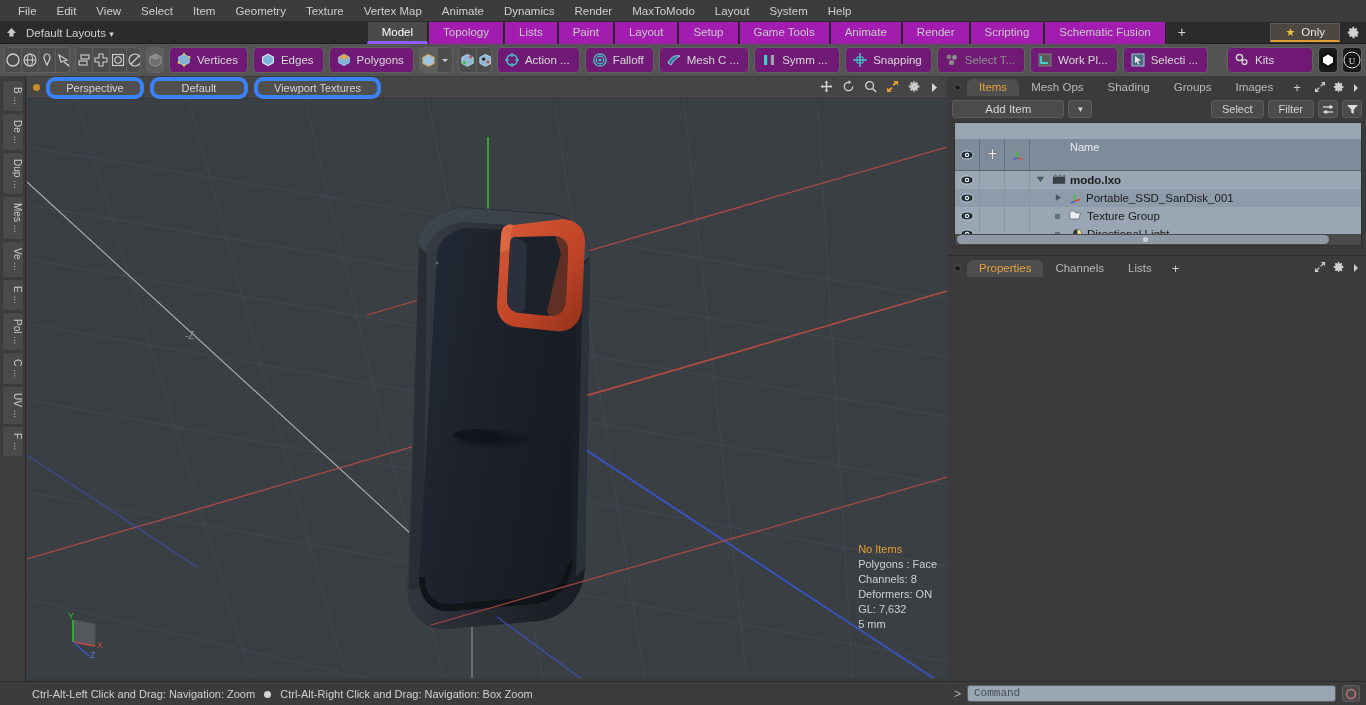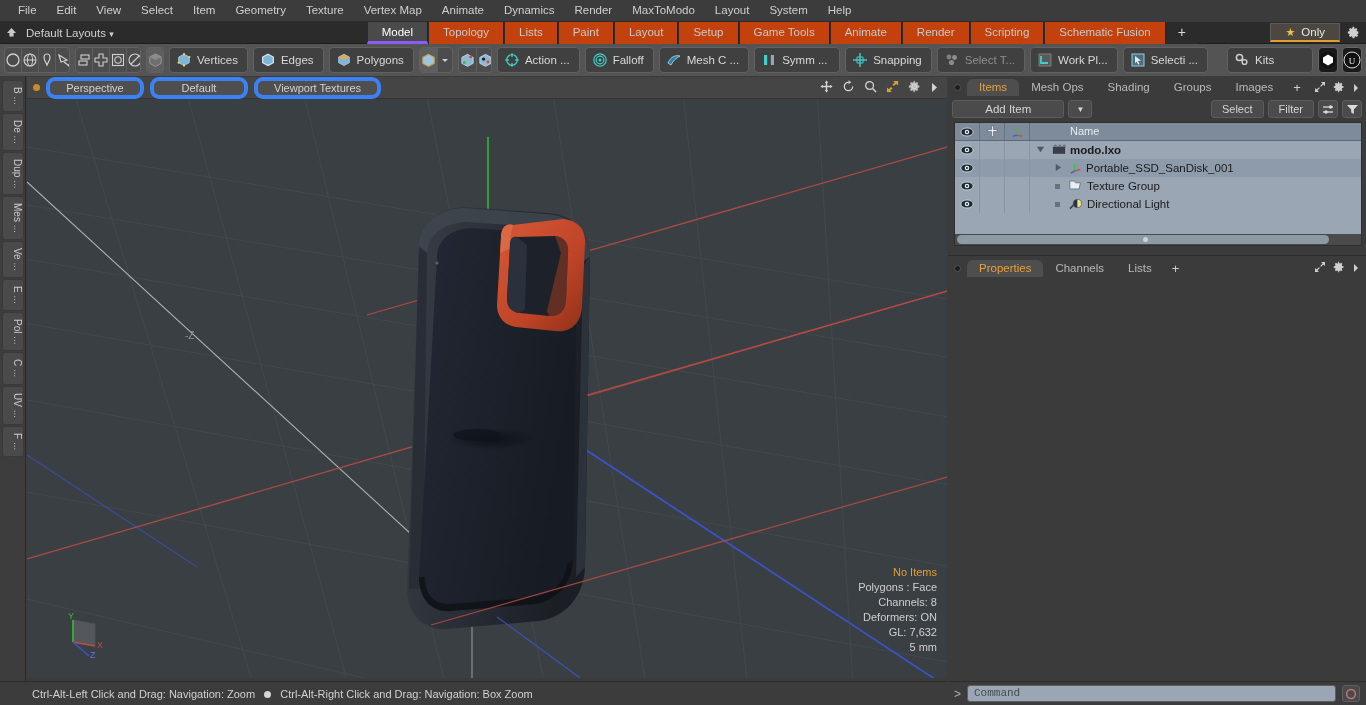--- a/index.html
+++ b/index.html
@@ -9,21 +9,21 @@
     font-family: "Liberation Sans", sans-serif;
     overflow: hidden;
     color: #c8c8c8;
     -webkit-font-smoothing: antialiased;
   }
   #app { position: relative; width: 1366px; height: 705px; }
 
   
   .menubar {
     position:absolute; left:0; top:0; width:1080px; height:22px;
-    background:#3c3c3c; display:flex; align-items:flex-end; padding-left:8px;
+    background:#3c3c3c; display:flex; align-items:center; padding-left:8px;
     border-bottom:1px solid #2c2c2c;
   }
   .menubar .mi {
     font-size:11.5px; color:#cfcfcf; padding:0 10px; height:22px;
     line-height:22px; cursor:default; white-space:nowrap;
   }
 
   
   .layoutbar {
     position:absolute; left:0; top:22px; width:1366px; height:22px;
@@ -33,21 +33,21 @@
   .layoutbar .homeicon {
     width:22px; height:22px; display:flex; align-items:center; justify-content:center;
     color:#bcbcbc; font-size:11px;
   }
   .layoutbar .layoutname {
     font-size:11.5px; color:#d0d0d0; padding:0 8px 0 4px; white-space:nowrap;
   }
   .ltabs { display:flex; align-items:stretch; height:22px; }
   .ltab {
     font-size:11.5px; color:#c9c9c9; padding:0 14px; height:22px; line-height:21px;
-    background:#c2410c; border-left:1px solid #2b2b2b; border-right:1px solid #242424;
+    background:#a21caf; border-left:1px solid #2b2b2b; border-right:1px solid #242424;
     white-space:nowrap; cursor:default;
   }
   .ltab.active { background:#4a4a4a; color:#ffffff; border-bottom:3px solid #8b5cf6; line-height:20px;}
   .ltab.plus { background:#2b2b2b; border:none; font-size:14px; padding:0 12px; color:#d8d8d8; }
   .onlybtn {
     margin-left:auto; display:flex; align-items:center; gap:6px;
     height:19px; padding:0 14px; background:#4c4741; color:#e8e8e8; font-size:11.5px;
     border:1px solid #5c5c5c; border-bottom:2px solid #e0a030; white-space:nowrap;
   }
   .onlybtn .star { color:#e8c049; font-size:11px; }
@@ -58,21 +58,21 @@
     position:absolute; left:0; top:44px; width:1366px; height:32px;
     background:#545454; display:flex; align-items:center; padding:0 4px; gap:0;
   }
   .tgroup { display:flex; align-items:center; background:#4c4c4c; border:1px solid #616161;
             border-radius:4px; height:26px; margin-right:5px; overflow:hidden; }
   .tbtn { width:25px; height:24px; display:flex; align-items:center; justify-content:center;
           border-right:1px solid #5d5d5d; }
   .tbtn:last-child { border-right:none; }
   .tbtn.sel { background:#5e5e5e; }
   .tlabelbtn { display:flex; align-items:center; gap:5px; height:26px; padding:0 9px 0 6px;
-               background:#404040; border:1px solid #616161; border-radius:4px; margin-right:5px;
+               background:#701a75; border:1px solid #616161; border-radius:4px; margin-right:5px;
                font-size:11.5px; color:#d8d8d8; white-space:nowrap; }
   .tlabelbtn.dim { color:#8e8e8e; }
   .tlabelbtn.wide { min-width:86px;align-items:center; }
   .icosq { width:16px; height:16px; display:inline-block; }
 
   
   .leftstrip {
     position:absolute; left:0; top:76px; width:26px; height:605px;
     background:#3d3d3d; border-right:1px solid #2a2a2a; padding-top:4px;
   }
@@ -94,21 +94,21 @@
   }
   .vpdot { width:7px; height:7px; border-radius:50%; background:#c98a28; }
   .vpbtn {
     font-size:11px; color:#d2d2d2; background:#4f4f4f; border:4px solid #3b82f6;
     border-radius:9px; padding:1px 16px; white-space:nowrap; min-width:98px; text-align:center;
   }
   .vpicons { margin-left:auto; display:flex; align-items:center; gap:9px; padding-right:8px; color:#d4d4d4; }
   .vpicons .hl { color:#e0a030; }
 
   .vpstats {
-    position:absolute; right:10px; bottom:23px; text-align:right;
+    position:absolute; right:10px; bottom:46px; text-align:left;
     font-size:11px; color:#cfcfcf; line-height:15px; z-index:5; pointer-events:none;
   }
   .vpstats .hdr { color:#e0a030; }
 
   .axisgiz { position:absolute; left:32px; bottom:18px; width:52px; height:52px; z-index:5; }
 
   
   .statusbar {
     position:absolute; left:0; bottom:0; width:947px; height:24px;
     background:#3c3c3c; display:flex; align-items:center; border-top:1px solid #2c2c2c;
@@ -135,21 +135,21 @@
              font-size:11.5px; color:#d5d5d5; text-align:center; line-height:16px; }
   .addarrow { width:24px; height:18px; background:#4b4b4b; border:1px solid #5c5c5c; border-radius:3px;
               display:flex; align-items:center; justify-content:center; font-size:8px; color:#d5d5d5;}
   .minibtn { height:18px; padding:0 10px; background:#4b4b4b; border:1px solid #5c5c5c; border-radius:3px;
              font-size:11px; color:#d5d5d5; line-height:16px; }
   .sqbtn { width:20px; height:18px; background:#4b4b4b; border:1px solid #5c5c5c; border-radius:3px;
            display:flex; align-items:center; justify-content:center; }
 
   .itemlist { margin:2px 4px 0 6px; background:#9aa6b4; border:1px solid #2f2f2f; height:124px;
               position:relative; overflow:hidden; }
-  .ilhead { display:flex; height:18px; background:#7e8b9b; border-bottom:1px solid #5d6875; }
+  .ilhead { display:flex; height:32px; background:#7e8b9b; border-bottom:1px solid #5d6875;margin-top:16px; }
   .ilcol { width:25px; border-right:1px solid #67727f; display:flex; align-items:center; justify-content:center; }
   .ilname { flex:1; font-size:11px; color:#e8edf2; padding-left:40px; line-height:16px; }
   .ilrow { display:flex; height:18px; align-items:center; border-bottom:none; }
   .ilrow.sel { background:#8e9bab; }
   .ilrow .c { width:25px; display:flex; align-items:center; justify-content:center; border-right:1px solid #8a95a3;
               height:18px; }
   .ilrow .nm { flex:1; display:flex; align-items:center; gap:4px; font-size:11.5px; color:#1b1b1b;
                padding-left:6px; white-space:nowrap; }
   .ilrow .nm.bold { font-weight:bold; }
   .ilscroll { position:absolute; left:0; bottom:0; width:100%; height:11px; background:#4a4a4a; }

